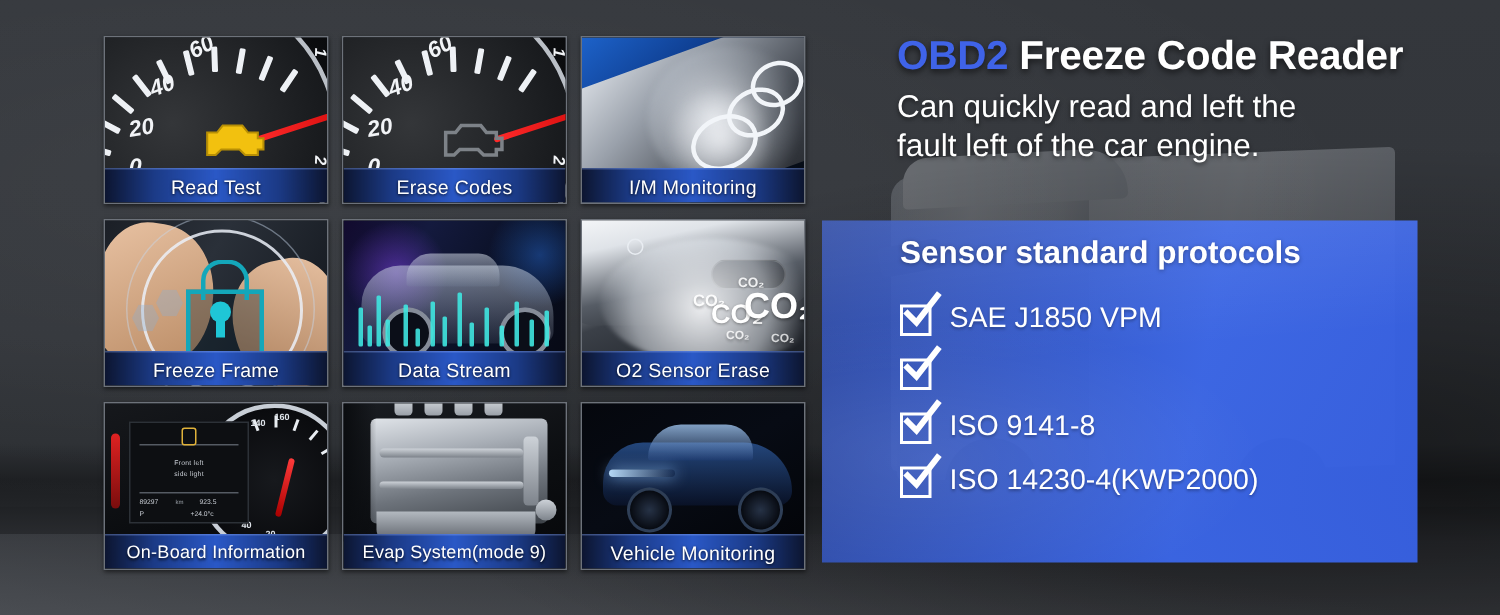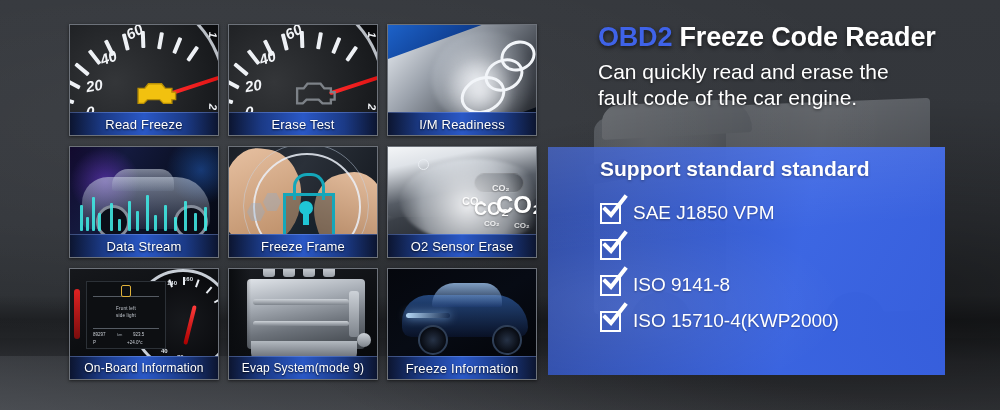--- a/index.html
+++ b/index.html
@@ -352,21 +352,21 @@
           <div class="num" style="left:140px;top:76px;font-size:11px;transform:rotate(92deg)">2</div>
           <div class="needle"></div>
 
           <div class="mil">
             <svg viewBox="0 0 48 32">
                 <path d="M6 16 L6 10 L13 10 L17 5 L31 5 L35 10 L42 10 L42 14 L46 14 L46 22 L42 22 L42 26 L33 26 L29 22 L16 22 L12 26 L6 26 Z" fill="#f2c10f" stroke="#b88f05" stroke-width="1.5"></path>
               </svg>
           </div>
         </div>
       </div>
-      <div class="cap">Read Freeze</div>
+      <div class="cap">Read Test</div>
     </div>
 
     <div class="tile">
       <div class="art">
         <div class="speedo">
           <div class="dial"></div>
           <div class="ticks">
             <span style="transform:rotate(-74deg)"></span>
               <span style="transform:rotate(-62deg)"></span>
             <span style="transform:rotate(-50deg)"></span>
@@ -386,35 +386,53 @@
           <div class="num" style="left:140px;top:76px;font-size:11px;transform:rotate(92deg)">2</div>
           <div class="needle"></div>
 
           <div class="mil">
             <svg viewBox="0 0 48 32">
                 <path d="M6 16 L6 10 L13 10 L17 5 L31 5 L35 10 L42 10 L42 14 L46 14 L46 22 L42 22 L42 26 L33 26 L29 22 L16 22 L12 26 L6 26 Z" fill="none" stroke="#7d8288" stroke-width="2.5"></path>
               </svg>
           </div>
         </div>
       </div>
-      <div class="cap">Erase Test</div>
+      <div class="cap">Erase Codes</div>
     </div>
 
     <div class="tile">
       <div class="art">
         <div class="imr">
           <div class="bumper"></div>
           <div class="smoke"></div>
             <div class="smoke2"></div>
           <div class="ring r1"></div>
             <div class="ring r2"></div>
             <div class="ring r3"></div>
         </div>
       </div>
-      <div class="cap">I/M Readiness</div>
+      <div class="cap">I/M Monitoring</div>
+    </div>
+
+    <div class="tile">
+      <div class="art">
+        <div class="ff">
+          <div class="hand"></div>
+            <div class="hand2"></div>
+          <div class="circ2"></div>
+            <div class="circ"></div>
+          <div class="hexa" style="left:18px;top:56px"></div>
+          <div class="hexa" style="left:34px;top:46px"></div>
+          <div class="lockbody"></div>
+            <div class="shackle"></div>
+          <div class="keyhole"></div>
+            <div class="keytail"></div>
+        </div>
+      </div>
+      <div class="cap">Freeze Frame</div>
     </div>
 
     <div class="tile">
       <div class="art">
         <div class="ds">
           <div class="glow"></div>
           <div class="glow" style="left:96px;top:-12px;background:radial-gradient(circle,rgba(40,110,220,.45),rgba(40,110,220,0) 70%)"></div>
           <div class="car"></div>
             <div class="win"></div>
           <div class="wh wa"></div>
@@ -430,38 +448,20 @@
           <div class="bar" style="left:76px;height:36px"></div>
             <div class="bar" style="left:84px;height:16px"></div>
           <div class="bar" style="left:94px;height:26px"></div>
             <div class="bar" style="left:104px;height:14px"></div>
           <div class="bar" style="left:114px;height:30px"></div>
             <div class="bar" style="left:124px;height:18px"></div>
           <div class="bar" style="left:134px;height:24px"></div>
         </div>
       </div>
       <div class="cap">Data Stream</div>
-    </div>
-
-    <div class="tile">
-      <div class="art">
-        <div class="ff">
-          <div class="hand"></div>
-            <div class="hand2"></div>
-          <div class="circ2"></div>
-            <div class="circ"></div>
-          <div class="hexa" style="left:18px;top:56px"></div>
-          <div class="hexa" style="left:34px;top:46px"></div>
-          <div class="lockbody"></div>
-            <div class="shackle"></div>
-          <div class="keyhole"></div>
-            <div class="keytail"></div>
-        </div>
-      </div>
-      <div class="cap">Freeze Frame</div>
     </div>
 
     <div class="tile">
       <div class="art">
         <div class="o2">
           <div class="body"></div>
           <div class="lamp"></div>
           <div class="dot"></div>
           <div class="cloud"></div>
           <div class="co" style="left:104px;top:36px;font-size:9px;opacity:.85">CO₂</div>
@@ -542,39 +542,39 @@
     <div class="tile">
       <div class="art">
         <div class="vi">
           <div class="cbody"></div>
           <div class="croof"></div>
           <div class="hl"></div>
           <div class="wh2" style="left:30px;top:56px"></div>
           <div class="wh2" style="left:104px;top:56px"></div>
         </div>
       </div>
-      <div class="cap">Freeze Information</div>
+      <div class="cap">Vehicle Monitoring</div>
     </div>
 
   </div>
 
   <div class="headline">
     <div class="h-title">
       <span class="obd2">OBD2</span>
       <span>Freeze Code Reader</span>
     </div>
     <div class="h-sub">
-      <div>Can quickly read and erase the</div>
-      <div>fault code of the car engine.</div>
+      <div>Can quickly read and left the</div>
+      <div>fault left of the car engine.</div>
     </div>
   </div>
 
   <div class="panel">
     <div class="sheen"></div>
-    <div class="p-title">Support standard standard</div>
+    <div class="p-title">Sensor standard protocols</div>
     <div class="plist">
 
       <div class="prow">
         <span class="cbx">
           <svg viewBox="0 0 26 26">
               <path d="M4 14 L10 20 L24 2" fill="none" stroke="#ffffff" stroke-width="4" stroke-linecap="square"></path>
             </svg>
         </span>
         <span class="plabel">SAE J1850 VPM</span>
       </div>
@@ -595,20 +595,20 @@
         </span>
         <span class="plabel">ISO 9141-8</span>
       </div>
 
       <div class="prow">
         <span class="cbx">
           <svg viewBox="0 0 26 26">
               <path d="M4 14 L10 20 L24 2" fill="none" stroke="#ffffff" stroke-width="4" stroke-linecap="square"></path>
             </svg>
         </span>
-        <span class="plabel">ISO 15710-4(KWP2000)</span>
+        <span class="plabel">ISO 14230-4(KWP2000)</span>
       </div>
 
 
     </div>
   </div>
 
 </div>
 
 </body></html>

